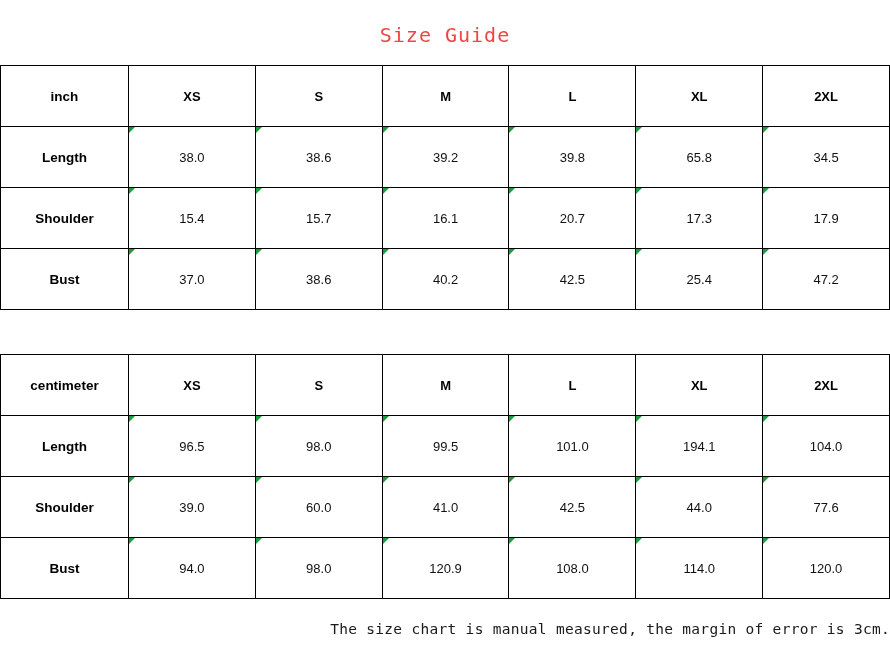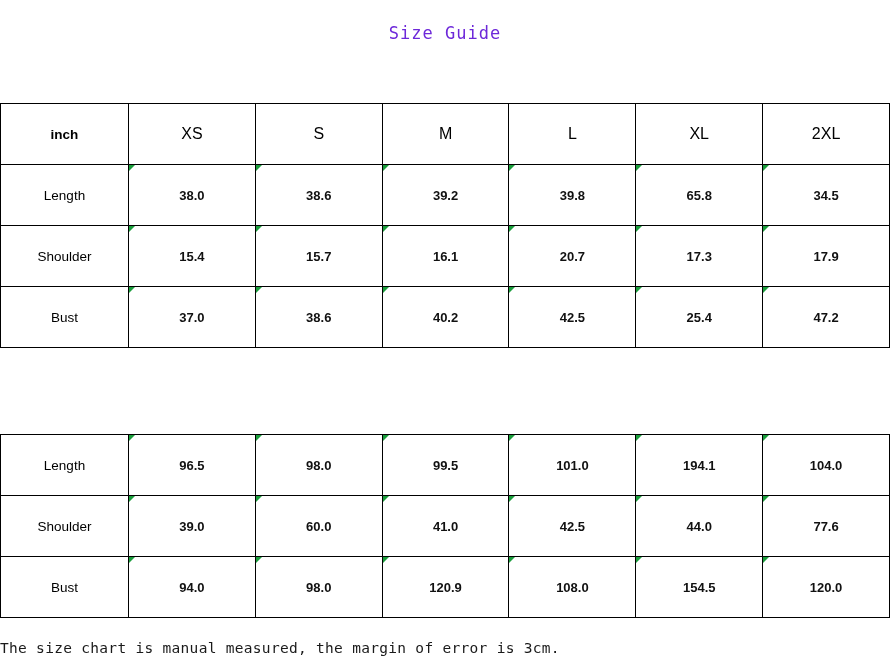--- a/index.html
+++ b/index.html
@@ -17,61 +17,60 @@
   .page {
     width: 890px;
     height: 672px;
     position: relative;
     box-sizing: border-box;
     display: flex;
     flex-direction: column;
   }
   .title {
     font-family: "DejaVu Sans Mono", monospace;
-    font-size: 17px;
+    font-size: 20px;
     text-align: center;
     letter-spacing: 1px;
     padding-top: 23px;
     padding-bottom: 18px;
-    color: #6d28d9;
+    color: #ef4444;
   }
   .table-block {
     width: 776px;
     box-sizing: border-box;
-    margin-top: 42px;
   }
   table.size-table {
     border-collapse: collapse;
     width: 890px;
     table-layout: fixed;
   }
   table.size-table td {
     border: 1px solid #000000;
     height: 60px;
     text-align: center;
     vertical-align: middle;
     font-size: 13px;
     position: relative;
     padding: 0;
   }
   table.size-table td.label-col {
     width: 127px;
-    font-weight: normal;
+    font-weight: bold;
     font-size: 13.5px;
   }
   table.size-table td.unit-cell {
     font-weight: bold;
     font-size: 13.5px;
   }
   table.size-table td.hdr {
+    font-weight: bold;
+    font-size: 13px;
+  }
+  table.size-table td.val {
     font-weight: normal;
-    font-size: 16px;
-  }
-  table.size-table td.val {
-    font-weight: bold;
     font-size: 13px;
     color: #111111;
   }
   table.size-table tr.data-row td.val::before,
   table.size-table tr.data-row td.label-col::before {
     content: "";
     position: absolute;
     top: 0px;
     left: 0px;
     width: 0;
@@ -86,21 +85,21 @@
     display: block;
   }
   .gap {
     height: 44px;
     width: 890px;
     background: #ffffff;
   }
   .footer {
     font-family: "DejaVu Sans Mono", monospace;
     font-size: 14.5px;
-    text-align: left;
+    text-align: right;
     padding-top: 22px;
     letter-spacing: 0.3px;
     color: #1a1a1a;
   }
 </style>
 </head>
 <body>
 
 <div class="page">
 
@@ -147,20 +146,29 @@
         </tr>
       </tbody>
     </table>
   </div>
 
   <div class="gap"></div>
 
   <div class="table-block">
     <table class="size-table">
       <tbody>
+        <tr>
+          <td class="label-col unit-cell">centimeter</td>
+          <td class="hdr">XS</td>
+          <td class="hdr">S</td>
+          <td class="hdr">M</td>
+          <td class="hdr">L</td>
+          <td class="hdr">XL</td>
+          <td class="hdr">2XL</td>
+        </tr>
         <tr class="data-row">
           <td class="label-col">Length</td>
           <td class="val first-marker">96.5</td>
           <td class="val first-marker">98.0</td>
           <td class="val first-marker">99.5</td>
           <td class="val first-marker">101.0</td>
           <td class="val first-marker">194.1</td>
           <td class="val first-marker">104.0</td>
         </tr>
         <tr class="data-row">
@@ -171,21 +179,21 @@
           <td class="val first-marker">42.5</td>
           <td class="val first-marker">44.0</td>
           <td class="val first-marker">77.6</td>
         </tr>
         <tr class="data-row">
           <td class="label-col">Bust</td>
           <td class="val first-marker">94.0</td>
           <td class="val first-marker">98.0</td>
           <td class="val first-marker">120.9</td>
           <td class="val first-marker">108.0</td>
-          <td class="val first-marker">154.5</td>
+          <td class="val first-marker">114.0</td>
           <td class="val first-marker">120.0</td>
         </tr>
       </tbody>
     </table>
   </div>
 
   <div class="footer">The size chart is manual measured,  the margin of error is 3cm.</div>
 
 </div>
 

